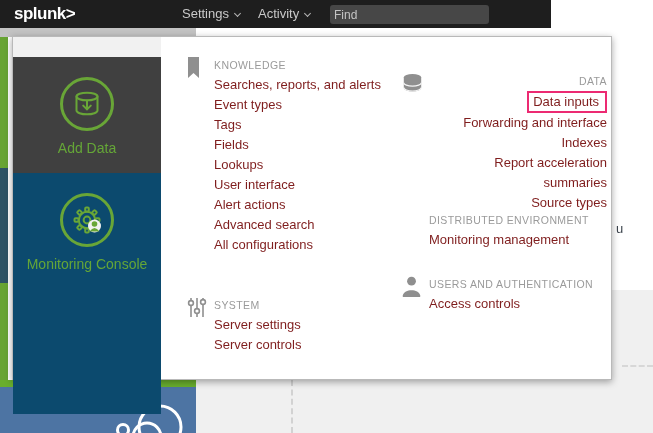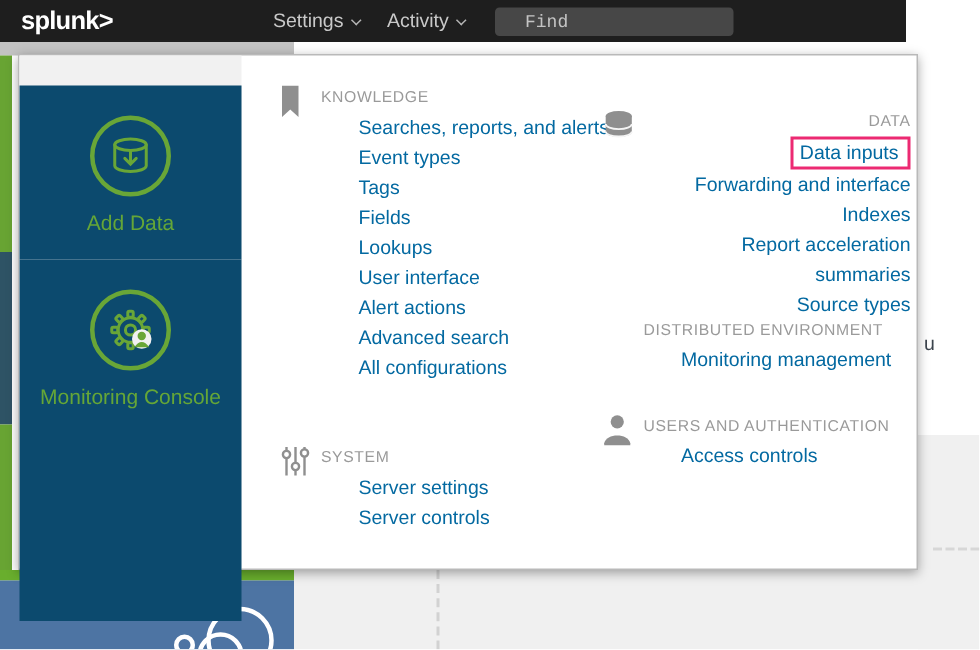--- a/index.html
+++ b/index.html
@@ -1,60 +1,60 @@
 <!DOCTYPE html>
 <html><head>
 <meta charset="utf-8">
 <style>
   * { margin:0; padding:0; box-sizing:border-box; }
   html,body { background:#ffffff; }
   body { font-family:"Liberation Sans", sans-serif; }
   #stage { position:relative; width:653px; height:433px; overflow:hidden; background:#ffffff; }
 
   
-  .topbar { position:absolute; left:0; top:0; width:604px; height:28px; background:#1e1e1e; z-index:30; }
+  .topbar { position:absolute; left:0; top:0; width:551px; height:28px; background:#1e1e1e; z-index:30; }
   .logo { position:absolute; left:14px; top:4px; color:#ffffff; font-weight:bold; font-size:17px; letter-spacing:-0.5px; }
   .tmenu { position:absolute; top:0; height:28px; line-height:28px; color:#c9c9c9; font-size:13px; cursor:pointer; background:transparent; border:none; font-family:inherit; }
   .tmenu .chev { display:inline-block; width:5px; height:5px; border-right:1.5px solid #b5b5b5; border-bottom:1.5px solid #b5b5b5; transform:rotate(45deg); margin-left:6px; vertical-align:2px; }
   #menu-messages { left:93px; }
   #menu-settings { left:182px; }
   #menu-activity { left:258px; }
-  .findbox { position:absolute; left:330px; top:5px; width:159px; height:19px; background:#474747; border:none; border-radius:3px; color:#d6d6d6; font-size:12px; padding:0 20px; font-family:Liberation Mono, monospace; outline:none; }
+  .findbox { position:absolute; left:330px; top:5px; width:159px; height:19px; background:#474747; border:none; border-radius:3px; color:#d6d6d6; font-size:12px; padding:0 4px; font-family:Liberation Sans, sans-serif; outline:none; }
   .findbox::placeholder { color:#c4c4c4; opacity:1; }
 
   
   .bg-strip-top { position:absolute; left:0; top:28px; width:196px; height:9px; background:#c3c3c3; z-index:1; }
   .bg-left-green1 { position:absolute; left:0; top:37px; width:8px; height:131px; background:#68a433; z-index:1; }
   .bg-left-teal   { position:absolute; left:0; top:168px; width:8px; height:115px; background:#2e5365; z-index:1; }
   .bg-left-green2 { position:absolute; left:0; top:283px; width:8px; height:97px; background:#68a433; z-index:1; }
   .bg-right-white { position:absolute; left:612px; top:28px; width:41px; height:262px; background:#ffffff; z-index:1; }
   .bg-right-gray  { position:absolute; left:612px; top:290px; width:41px; height:143px; background:#f0f0f0; z-index:1; }
   .bg-bottom-gray { position:absolute; left:0; top:380px; width:653px; height:53px; background:#f0f0f0; z-index:1; }
   .bg-text-frag { position:absolute; left:616px; top:221px; color:#3c444d; font-size:13px; z-index:2; }
   .dash-v { position:absolute; left:291px; top:380px; width:0; height:53px; border-left:2px dashed #d2d2d2; z-index:2; }
   .dash-h { position:absolute; left:622px; top:365px; width:31px; height:0; border-top:2px dashed #d7d7d7; z-index:2; }
   .bottom-green-bar { position:absolute; left:0; top:380px; width:196px; height:7px; background:#69ae2d; z-index:3; }
   .bottom-blue-tile { position:absolute; left:0; top:387px; width:196px; height:46px; background:#4d74a3; overflow:hidden; z-index:3; }
 
   
   .panel { position:absolute; left:12px; top:36px; width:600px; height:344px; background:#ffffff; border:1px solid #b9b9b9; box-shadow:0 2px 7px rgba(0,0,0,0.35); z-index:20; }
   .leftcol { position:absolute; left:0; top:0; width:148px; height:342px; background:#f1f1f1; }
   .tile { position:absolute; left:0; width:148px; text-align:center; cursor:pointer; }
-  .tile-adddata { top:20px; height:116px; background:#0c4a6e; }
+  .tile-adddata { top:20px; height:116px; background:#404040; }
   .tile-monitor { top:136px; height:241px; background:#0c4a6e; }
   .circle-ic { width:54px; height:54px; border:3px solid #69a637; border-radius:50%; margin:20px auto 0; display:flex; align-items:center; justify-content:center; }
   .tile-label { display:block; margin-top:9px; color:#65a637; font-size:14px; }
 
   .mcol { position:absolute; top:0; }
   .mcol-1 { left:201px; width:200px; }
   .mcol-2 { left:416px; width:178px; }
   .msection { position:absolute; left:0; width:100%; }
   .msection .shead { position:relative; font-size:10.5px; color:#9a9a9a; letter-spacing:0.4px; line-height:16px; margin-bottom:2px; }
   .sicon { position:absolute; left:-27px; top:0; }
-  .mlink { display:block; color:#0369a1; font-size:13px; line-height:20px; text-decoration:none; cursor:pointer; padding-left:12px; text-indent:-12px;margin-left:25px; }
+  .mlink { display:block; color:#7f1d1d; font-size:13px; line-height:20px; text-decoration:none; cursor:pointer; padding-left:12px; text-indent:-12px; }
   .hlbox { display:inline-block; border:2px solid #ec2a72; padding:0 6px 1px 4px; margin-left:-6px; text-indent:0; line-height:17px; }
 
   
   #sec-knowledge { top:20px; }
   #sec-system    { top:260px; }
   #sec-data      { top:36px;text-align:right; }
   #sec-distrib   { top:175px; }
   #sec-users     { top:239px; }
 
   svg { display:block; }

